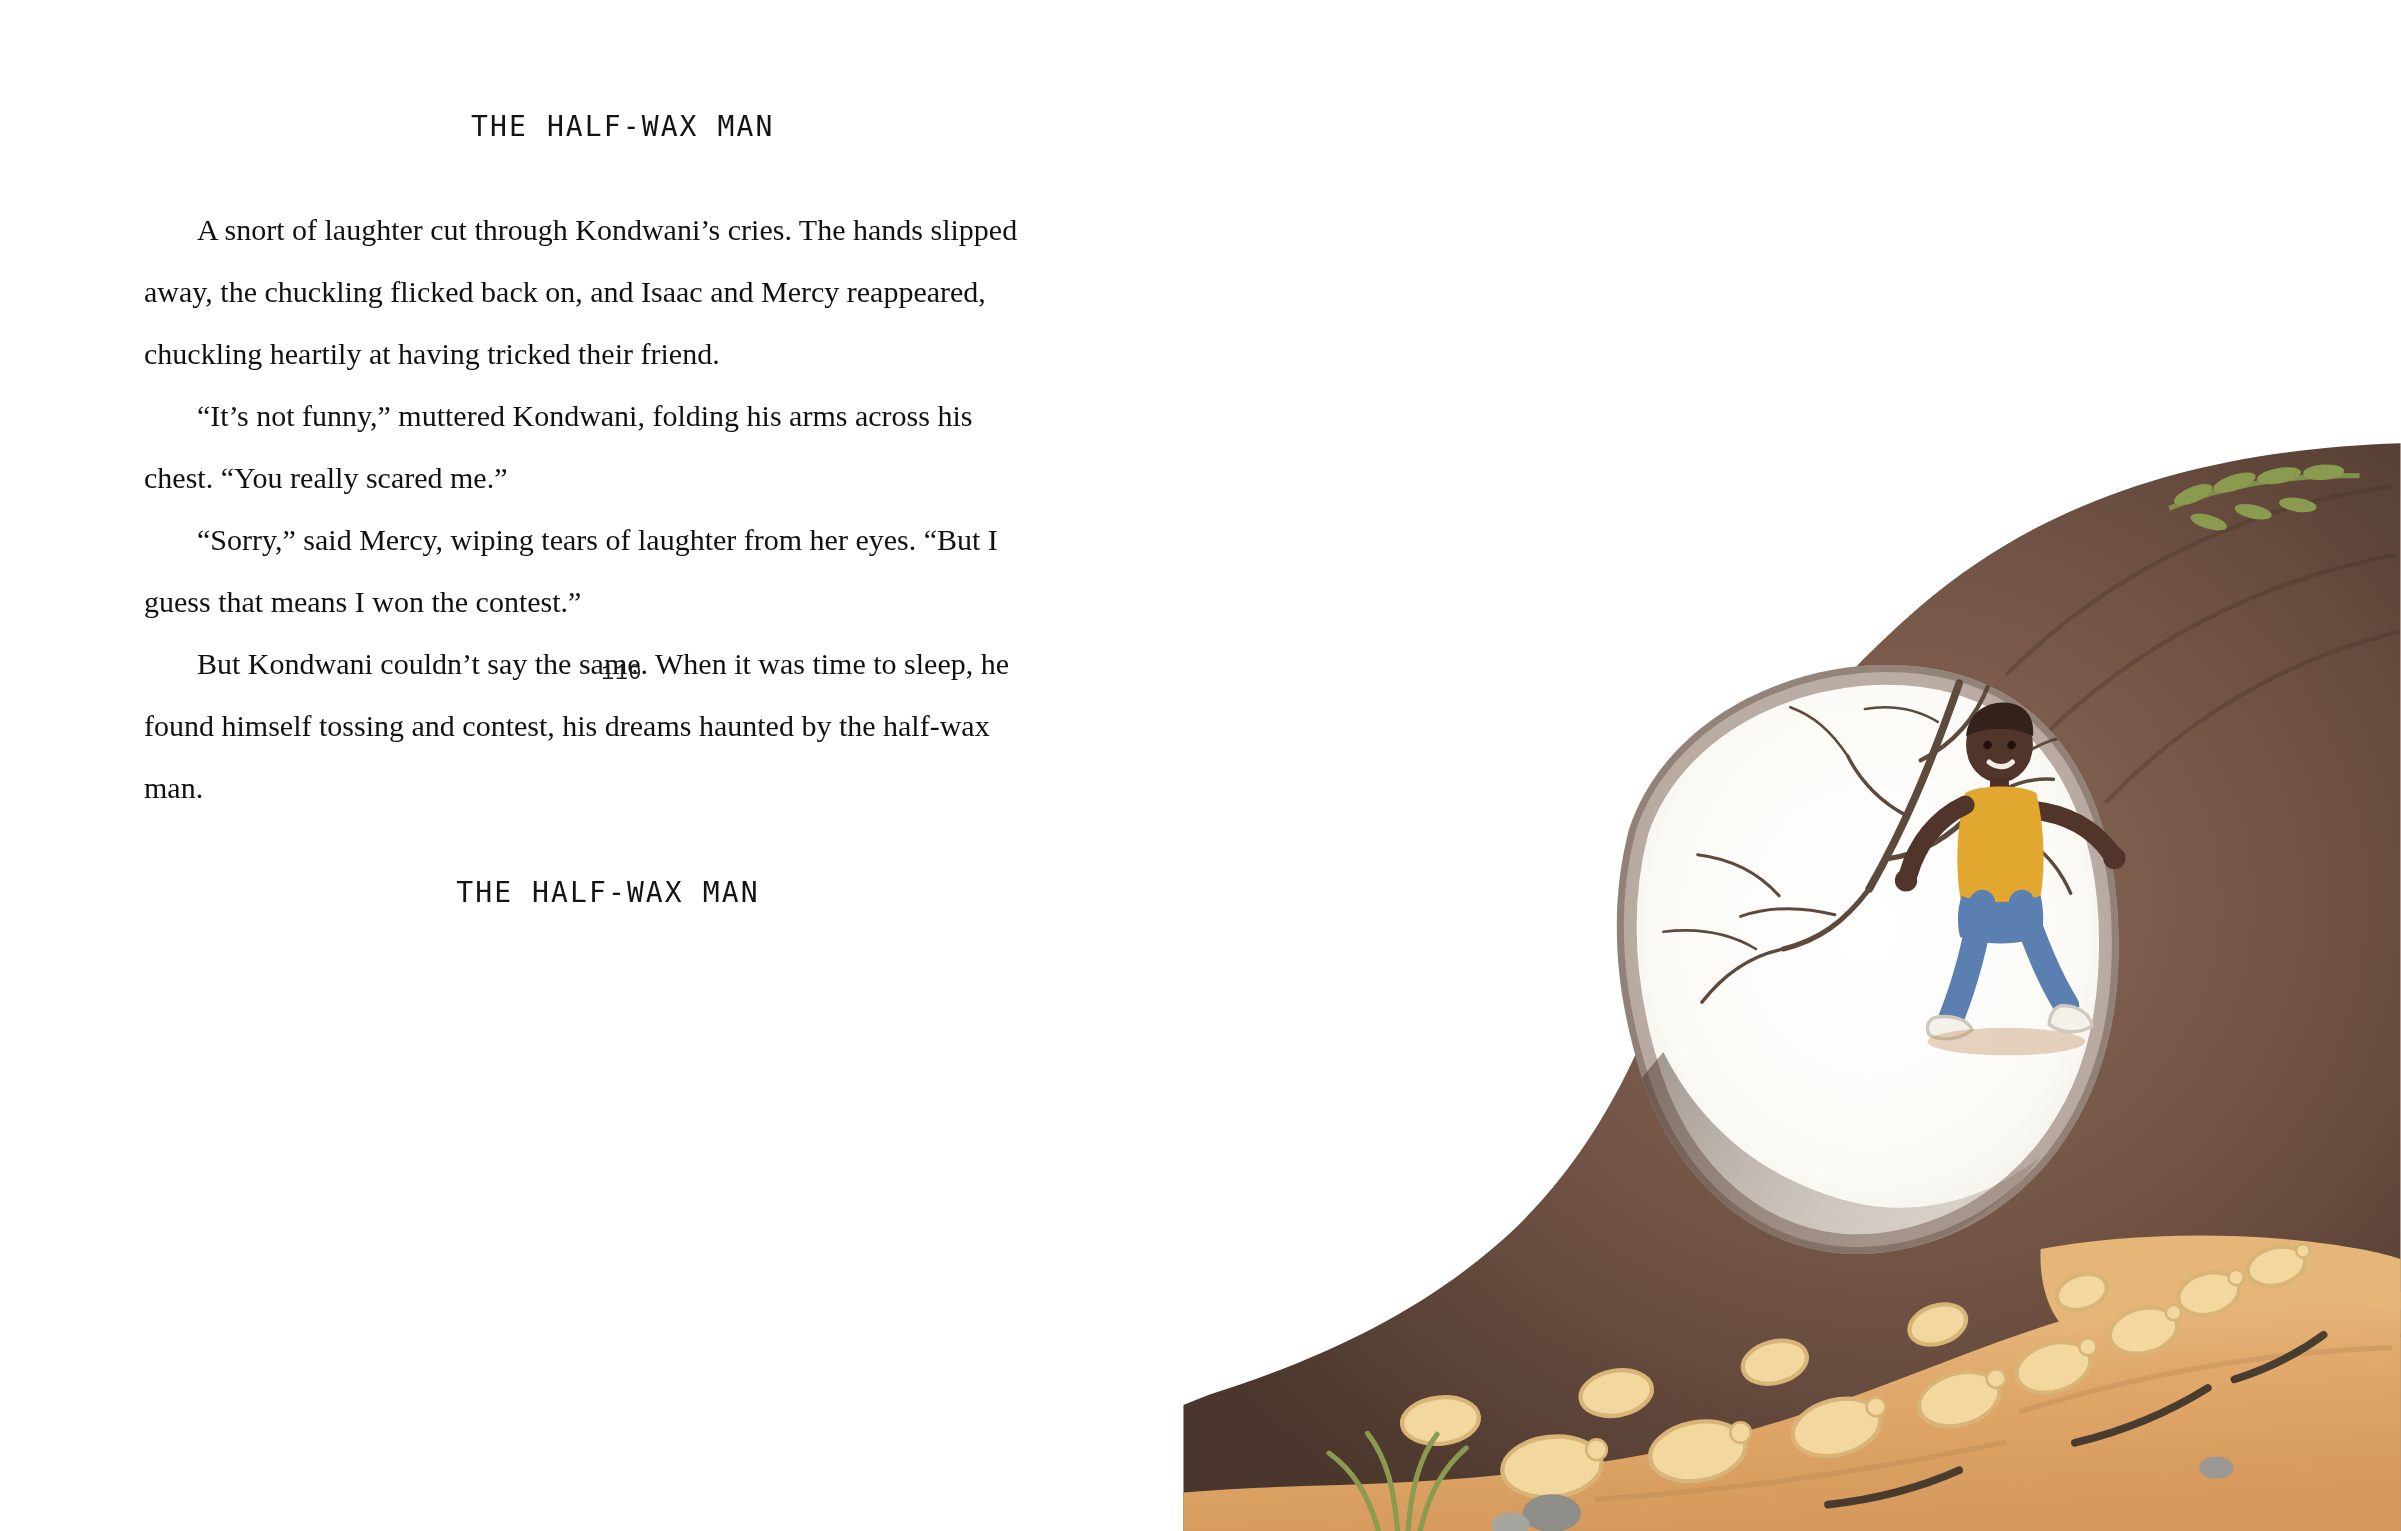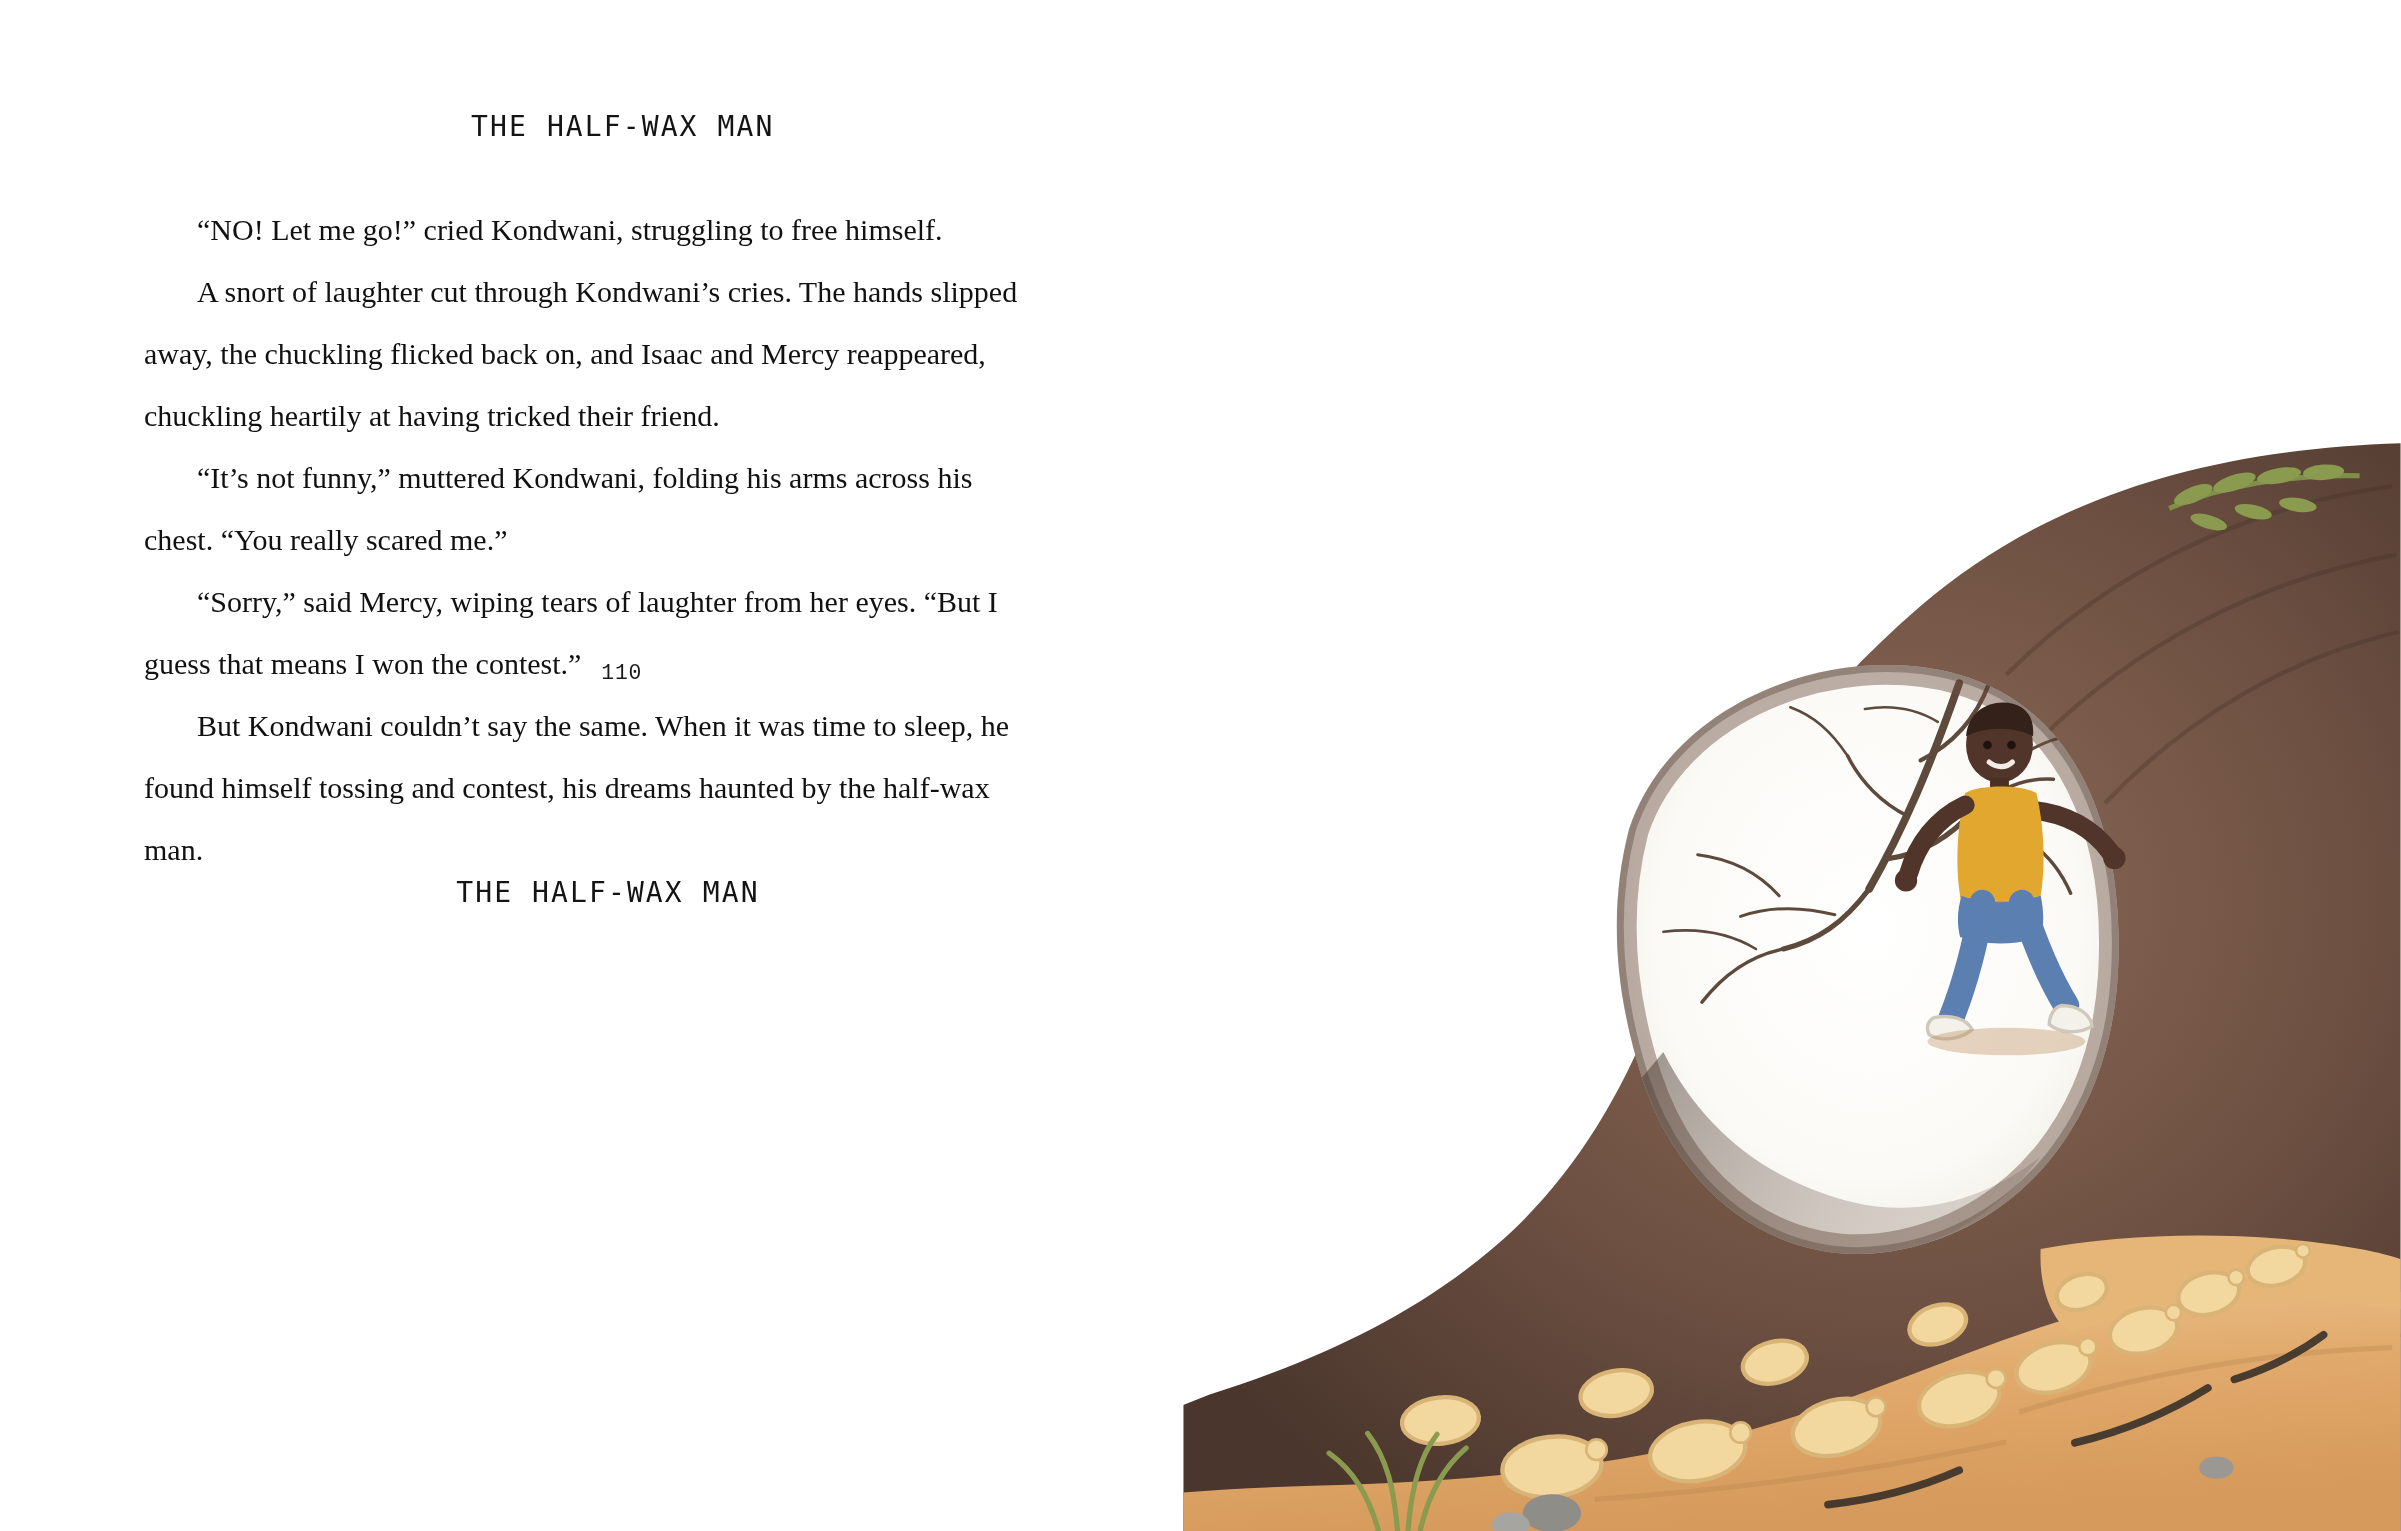--- a/index.html
+++ b/index.html
@@ -100,21 +100,20 @@
 </head>
 <body>
 
 <div class="spread">
 
   <div class="page page-left">
 
     <div class="running-head">THE HALF-WAX MAN</div>
 
     <div class="body-col left">
-      <p>“NO! Let me go!” cried Kondwani, struggling to free himself.</p>
       <p>A snort of laughter cut through Kondwani’s cries. The hands slipped away, the chuckling flicked back on, and Isaac and Mercy reappeared, chuckling heartily at having tricked their friend.</p>
       <p>“It’s not funny,” muttered Kondwani, folding his arms across his chest. “You really scared me.”</p>
       <p>“Sorry,” said Mercy, wiping tears of laughter from her eyes. “But I guess that means I won the contest.”</p>
       <p>But Kondwani couldn’t say the same. When it was time to sleep, he found himself tossing and contest, his dreams haunted by the half-wax man.</p>
     </div>
 
     <div class="folio">110</div>
   </div>
 
   <div class="page page-right">

